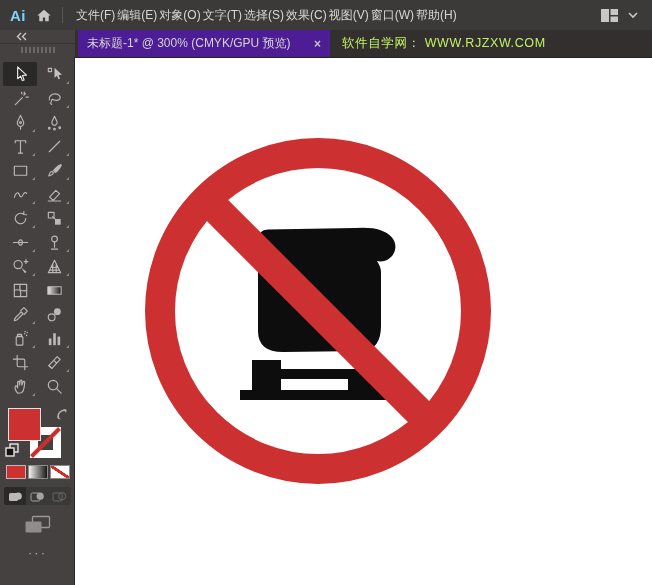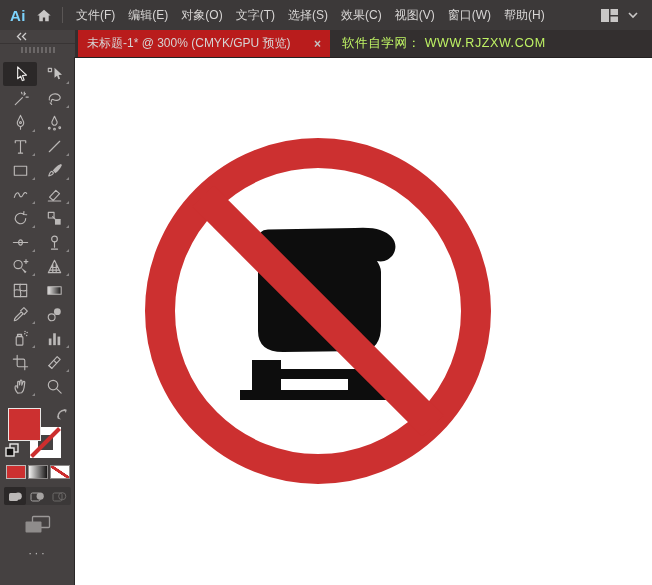--- a/index.html
+++ b/index.html
@@ -6,32 +6,32 @@
   body{
     width:652px;height:585px;overflow:hidden;position:relative;
     font-family:"Liberation Sans","DejaVu Sans",sans-serif;
     background:#3c3939;-webkit-font-smoothing:antialiased;
   }
   
   .menubar{height:30px;display:flex;align-items:center;background:#3c3939;padding-left:10px;box-sizing:border-box;}
   .ai-logo{color:#7dd3fc;font-weight:bold;font-size:15px;letter-spacing:.5px;margin-right:10px;}
   .home-btn{display:flex;align-items:center;margin-right:10px;}
   .mb-sep{width:1px;height:16px;background:#5a5655;margin-right:13px;}
-  .menu{display:flex;gap:13px;}
+  .menu{display:flex;gap:2px;}
   .menu span{font-size:12px;color:#d8d6d5;cursor:default;white-space:nowrap;}
   .mb-spacer{flex:1;}
   .ws-btn{display:flex;align-items:center;gap:9px;margin-right:14px;}
   
   .subbar{height:27px;display:flex;background:#332f2f;position:relative;}
   .panel-header{width:75px;background:#454141;position:relative;flex:none;}
   .collapse{position:absolute;left:16px;top:2px;color:#cfcdcd;font-size:11px;line-height:11px;letter-spacing:-1px;}
   .ph-divider{position:absolute;left:0;right:0;top:13px;height:1px;background:#383434;}
   .grip{position:absolute;left:50%;transform:translateX(-50%);top:17px;display:flex;gap:3px;}
   .grip i{display:block;width:1px;height:6px;background:#918e8d;}
-  .doc-tab{margin-left:3px;width:252px;background:#b91c1c;color:#d6d3d3;font-size:12px;
+  .doc-tab{margin-left:3px;width:252px;background:#4c1d95;color:#d6d3d3;font-size:12px;
     display:flex;align-items:center;padding:0 9px;box-sizing:border-box;flex:none;white-space:nowrap;}
   .doc-tab .title{overflow:hidden;}
   .doc-tab .close{margin-left:auto;color:#c5c2c2;font-size:12px;font-weight:bold;padding-left:8px;}
   .site-text{color:#bef264;font-size:12.5px;letter-spacing:.6px;line-height:27px;margin-left:12px;white-space:nowrap;}
   
   .main{display:flex;height:528px;}
   .toolbar{width:75px;flex:none;background:#454141;border-right:1px solid #2a2727;position:relative;box-sizing:border-box;}
   .tools-grid{display:grid;grid-template-columns:34px 34px;justify-content:center;padding-top:5px;}
   .tool{height:24px;display:flex;align-items:center;justify-content:center;position:relative;}
   .tool.selected{background:#2b2828;border-radius:2px;}

